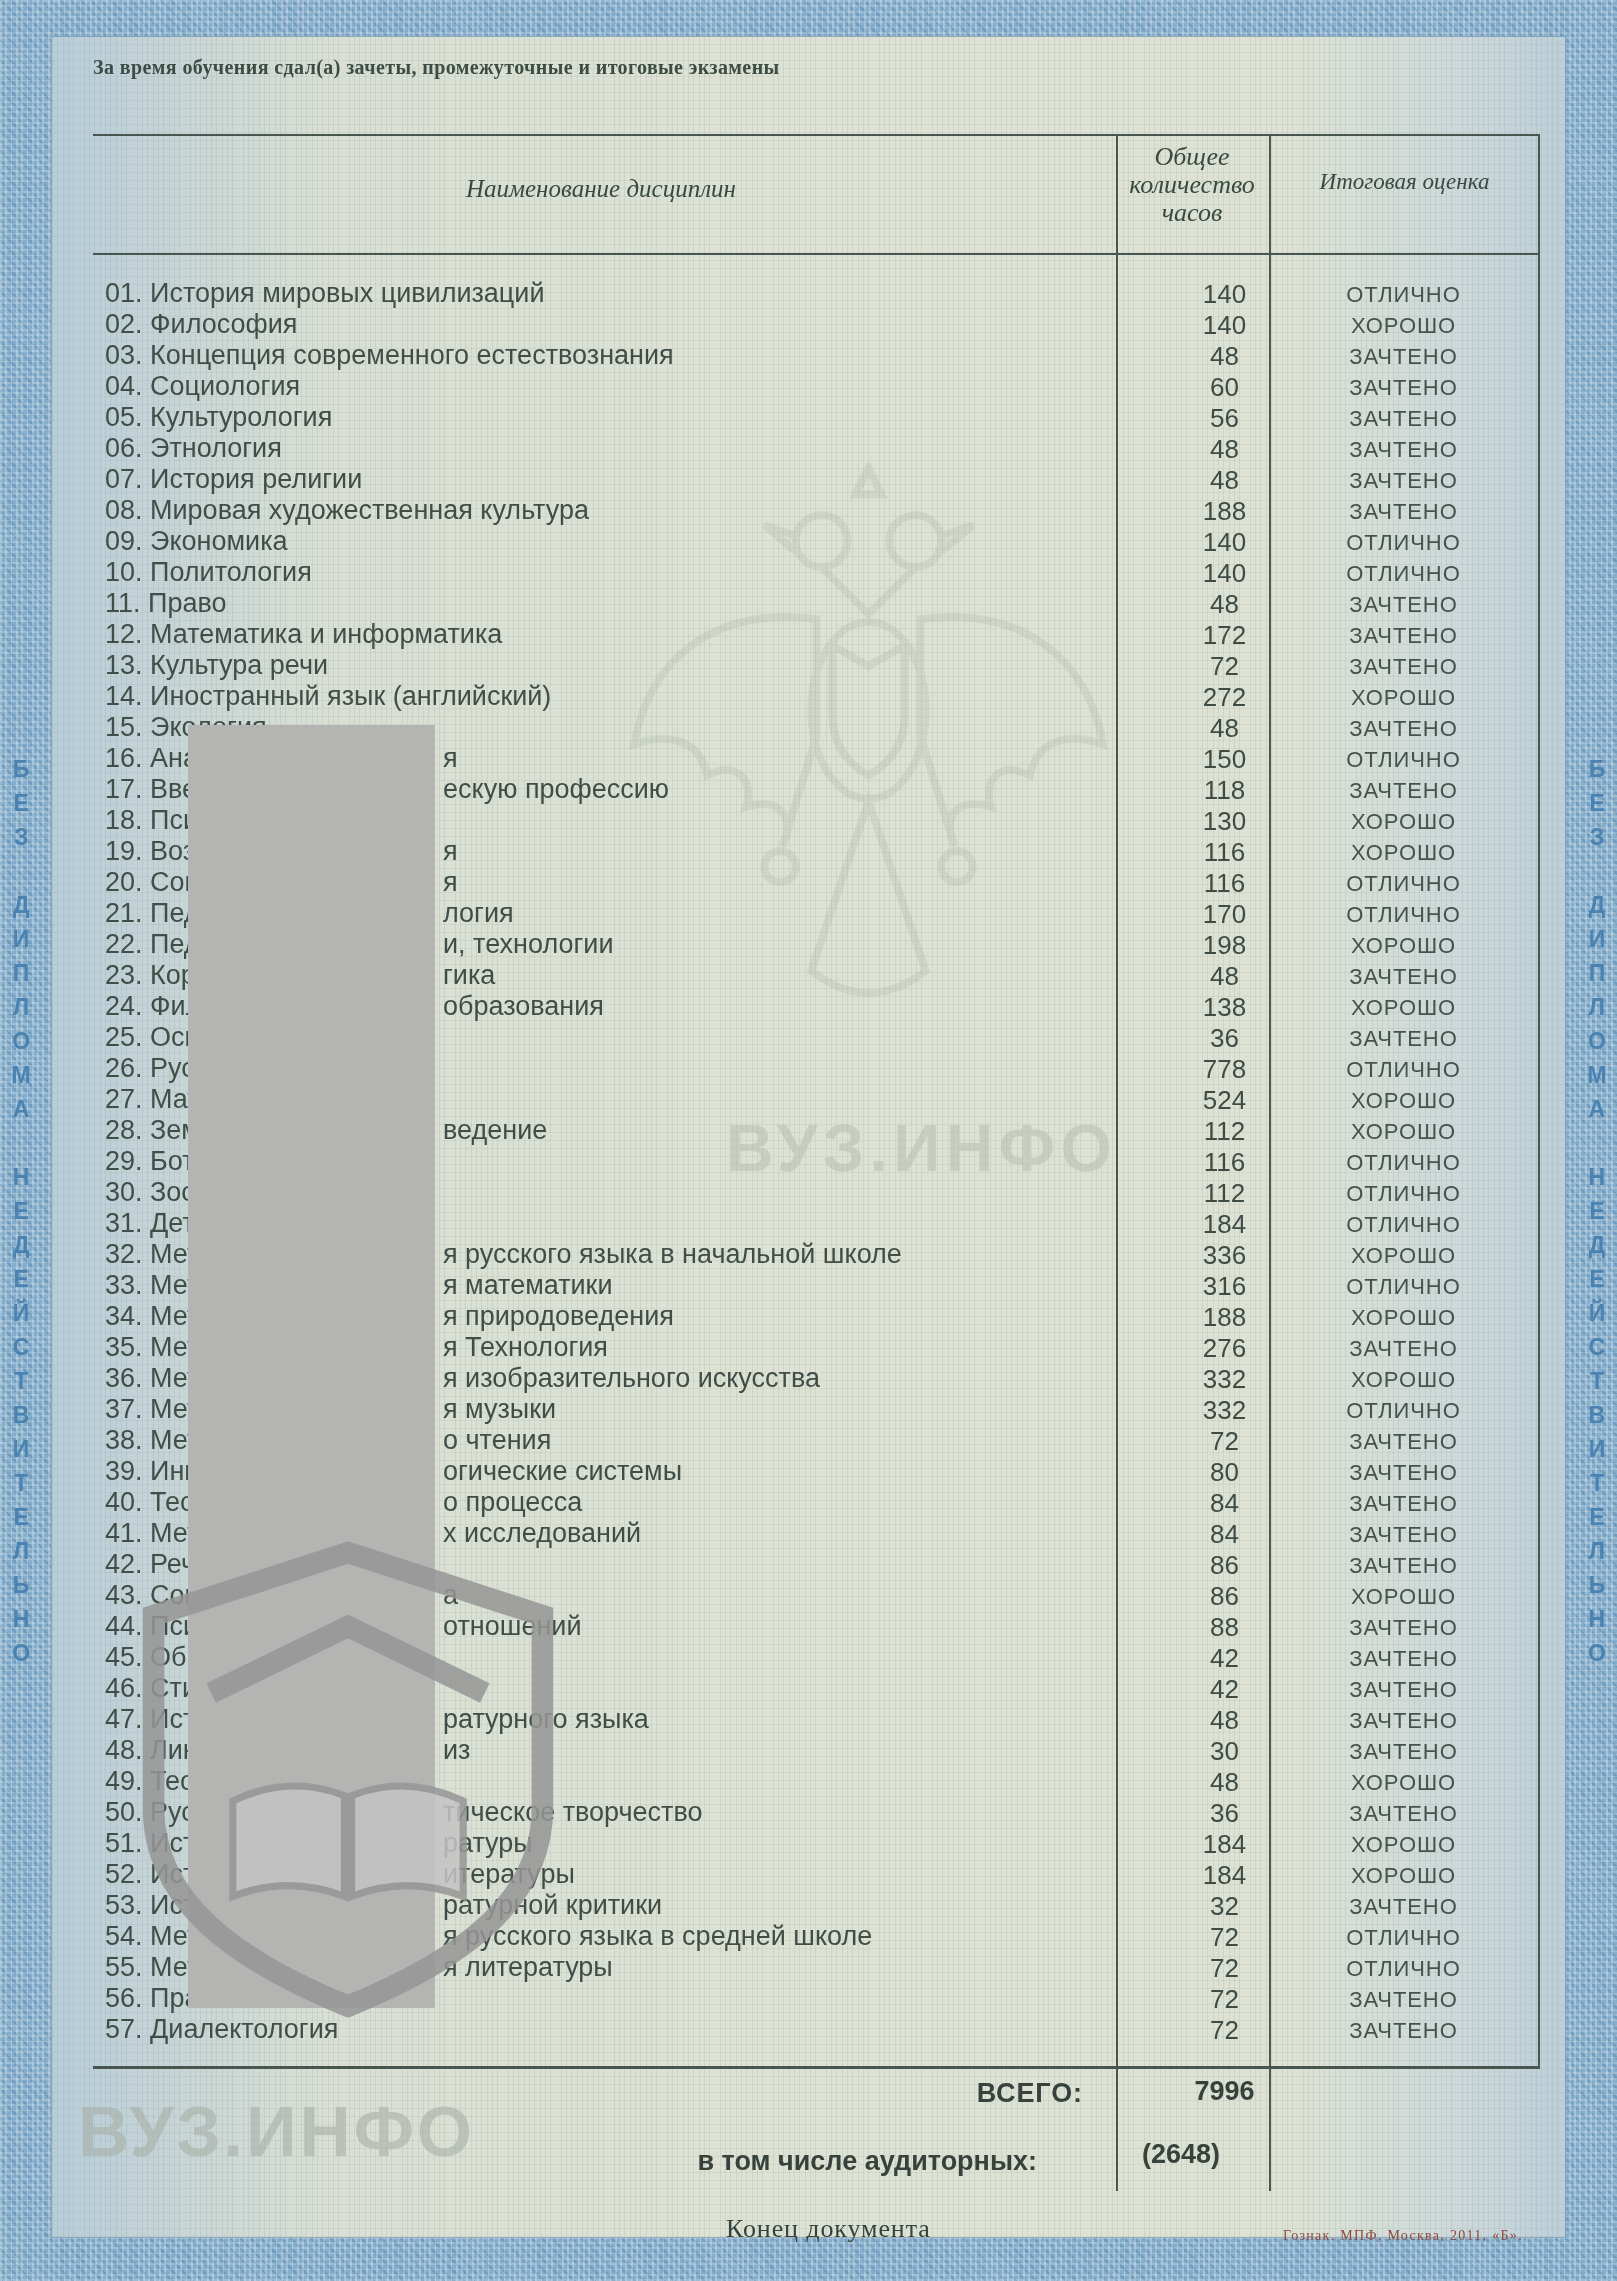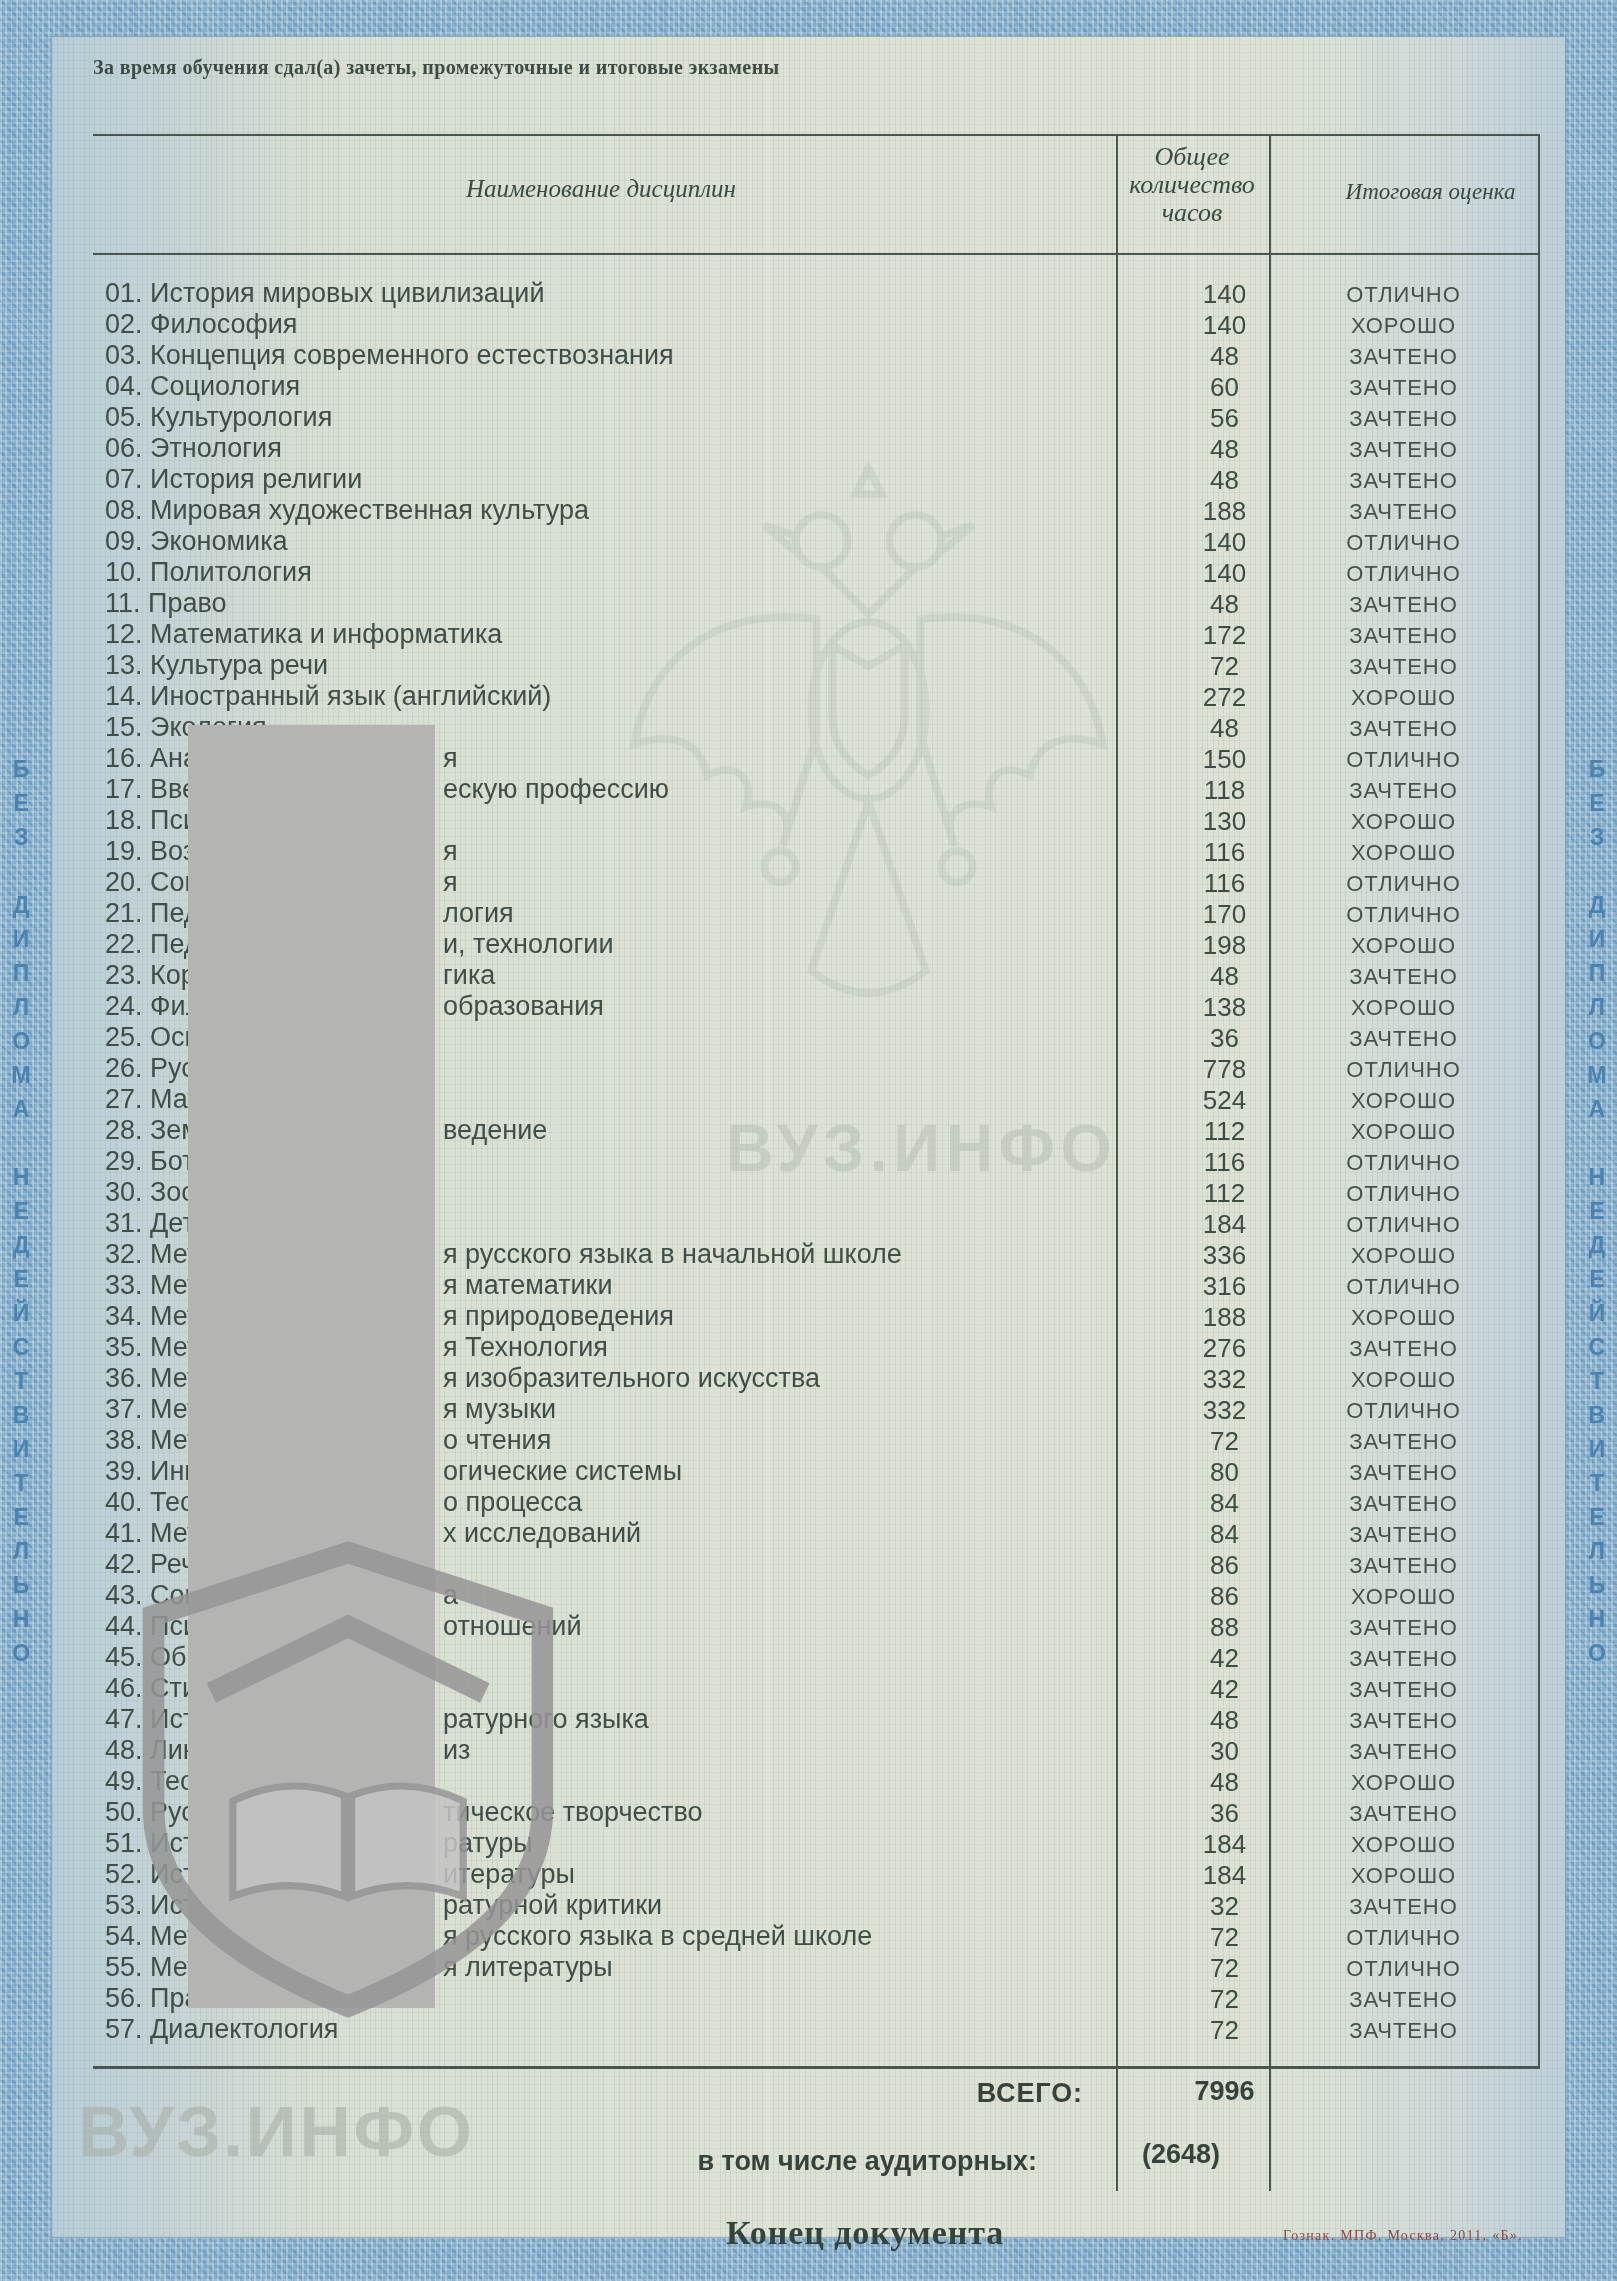--- a/index.html
+++ b/index.html
@@ -33,39 +33,39 @@
   .hr2{left:93px;top:253px;width:1447px;height:1.8px;}
   .hr3{left:93px;top:2066px;width:1447px;height:2.7px;}
   .v1{left:1116px;top:135px;width:1.8px;height:2056px;}
   .v2{left:1269px;top:135px;width:1.8px;height:2056px;}
   .v3{left:1538px;top:135px;width:1.8px;height:1931px;}
 
   .colhead{position:absolute;font-family:"Liberation Serif",serif;font-style:italic;color:#3a4a42;
     text-align:center;z-index:3;}
   .ch-name{left:307px;top:175px;width:588px;font-size:25px;}
   .ch-hours{left:1117px;top:143px;width:150px;font-size:26px;line-height:28px;}
-  .ch-grade{left:1271px;top:178px;width:267px;font-size:23px;line-height:28.5px;padding-left:26px;}
+  .ch-grade{left:1271px;top:168px;width:267px;font-size:23px;line-height:28.5px;}
 
   .rows{position:absolute;left:0;top:277px;width:100%;z-index:2;}
   .trow{position:relative;height:31px;}
   .c-name{position:absolute;left:105px;top:0.9px;font-size:27px;color:#414e48;white-space:nowrap;}
   .c-post{position:absolute;left:443px;top:0.9px;font-size:27px;color:#414e48;white-space:nowrap;}
   .c-hours{position:absolute;left:1116px;top:1.8px;width:153px;text-align:center;font-size:26px;color:#3f4c46;padding-left:32px;}
   .c-grade{position:absolute;left:1269px;top:4.5px;width:269px;text-align:center;font-size:22px;
     letter-spacing:0.9px;color:#46534c;}
 
   .redaction{position:absolute;left:188px;top:725px;width:247px;height:1283px;background:#b4b5b3;z-index:5;}
 
   .totals{position:absolute;font-weight:bold;color:#37423c;z-index:3;}
   .t-label{left:802px;top:2078px;width:281px;text-align:right;font-size:27px;letter-spacing:0.9px;}
   .t-hours{left:1116px;top:2076px;width:153px;text-align:center;font-size:27px;margin-left:32px;}
   .a-label{left:624px;top:2146px;width:413px;text-align:right;font-size:27px;}
   .a-hours{left:1116px;top:2139px;width:130px;text-align:center;font-size:27px;}
-  .end-label{position:absolute;left:726px;top:2214px;font-family:"Liberation Serif",serif;font-weight:bold;
-    font-size:34px;color:#34433b;letter-spacing:0.9px;z-index:3;}
+  .end-label{position:absolute;left:726px;top:2214px;font-family:"Liberation Serif",serif;font-weight:normal;
+    font-size:26px;color:#34433b;letter-spacing:0.9px;z-index:3;}
   .imprint{position:absolute;left:1283px;top:2228px;font-family:Liberation Serif, serif;font-size:14px;
     color:#8c4a40;letter-spacing:1.3px;z-index:3;}
 
   .wm-center{position:absolute;left:726px;top:1110px;font-size:66px;font-weight:bold;color:#b6bcb2;
     opacity:.5;letter-spacing:5.3px;z-index:1;}
   .wm-bottom{position:absolute;left:78px;top:2091px;font-size:71px;font-weight:bold;color:#a9b0a8;
     opacity:.6;letter-spacing:2.7px;z-index:1;}
   .wm-shield{position:absolute;left:123px;top:1538px;width:450px;height:481px;z-index:6;opacity:.85;}
   .wm-eagle{position:absolute;left:579px;top:463px;width:579px;height:677px;z-index:0;opacity:.14;}
 </style>

